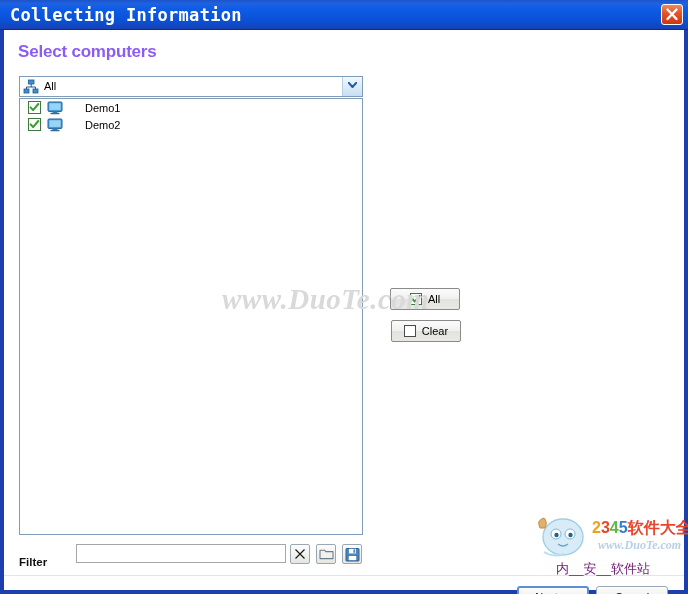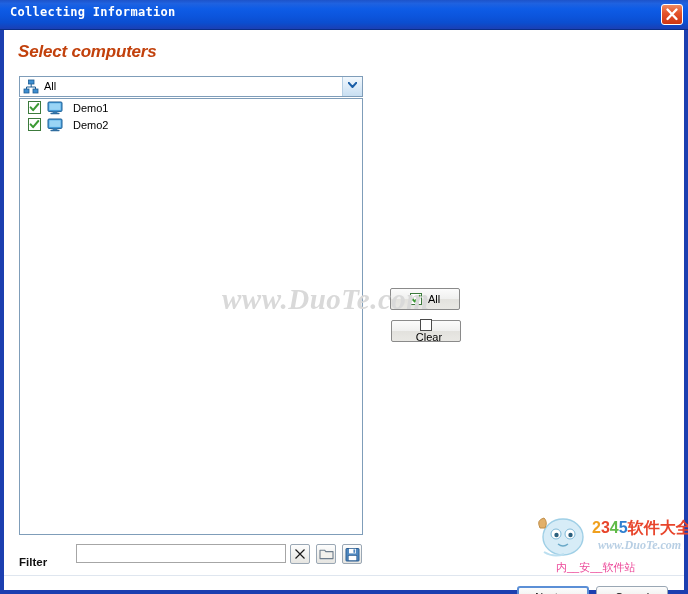--- a/index.html
+++ b/index.html
@@ -45,21 +45,21 @@
         #0c55dd 55%,
         #0b4ed0 78%,
         #1b3fb4 100%);
     border-bottom: 1px solid #0a2e88;
   }
   .titlebar-text {
     position: absolute;
     left: 10px;
     top: 5px;
     font-family: "DejaVu Sans Mono", "Liberation Mono", monospace;
-    font-size: 12px;
+    font-size: 17px;
     font-weight: bold;
     color: #ffffff;
     letter-spacing: 0.3px;
     white-space: nowrap;
   }
   .close-btn {
     position: absolute;
     right: 5px;
     top: 4px;
     width: 22px;
@@ -81,23 +81,22 @@
     height: 560px;
     background: #ffffff;
   }
 
   .page-title {
     position: absolute;
     left: 14px;
     top: 12px;
     font-size: 17px;
     font-weight: bold;
-    color: #c2410c;
+    color: #8b5cf6;
     letter-spacing: -0.2px;
-    font-style: italic;
   }
 
   
   .scope-combo {
     position: absolute;
     left: 15px;
     top: 46px;
     width: 344px;
     height: 21px;
     box-sizing: border-box;
@@ -161,42 +160,42 @@
     position: relative;
   }
   .row-check svg { position: absolute; left: 0; top: 0; }
   .row-monitor {
     width: 16px;
     height: 14px;
     margin-left: 6px;
     flex: 0 0 auto;
   }
   .row-label {
-    margin-left: 10px;
+    margin-left: 22px;
     font-size: 11px;
     color: #000000;
     white-space: nowrap;
   }
 
   
   .sidebtn {
     position: absolute;
     width: 70px;
     height: 22px;
     box-sizing: border-box;
     border: 1px solid #8a8a8a;
     border-radius: 2px;
     background: linear-gradient(to bottom, #fbfbfb 0%, #f0f0ef 48%, #e3e2de 52%, #e9e8e4 100%);
     display: flex;
     align-items: center;
     justify-content: center;
     cursor: pointer;
   }
   .sidebtn-all   { left: 386px; top: 258px; }
-  .sidebtn-clear { left: 387px; top: 290px; flex-direction: column; }
+  .sidebtn-clear { left: 387px; top: 290px; }
   .btn-check {
     width: 12px;
     height: 12px;
     box-sizing: border-box;
     border: 1px solid #3c7a3c;
     background: #ffffff;
     position: relative;
     flex: 0 0 auto;
   }
   .btn-check.empty { border: 1px solid #4a4a4a; }
@@ -311,22 +310,22 @@
     font-style: italic;
     font-weight: bold;
     font-size: 12px;
     color: #b8cfe4;
     white-space: nowrap;
   }
   .wm-bottom-cn {
     position: absolute;
     left: 556px;
     top: 560px;
-    font-size: 11px;
-    color: #ec4899;
+    font-size: 13px;
+    color: #701a75;
     white-space: nowrap;
     pointer-events: none;
   }
 </style>
 </head>
 <body>
 
 <div id="app">
 
   <div class="window-frame"></div>

